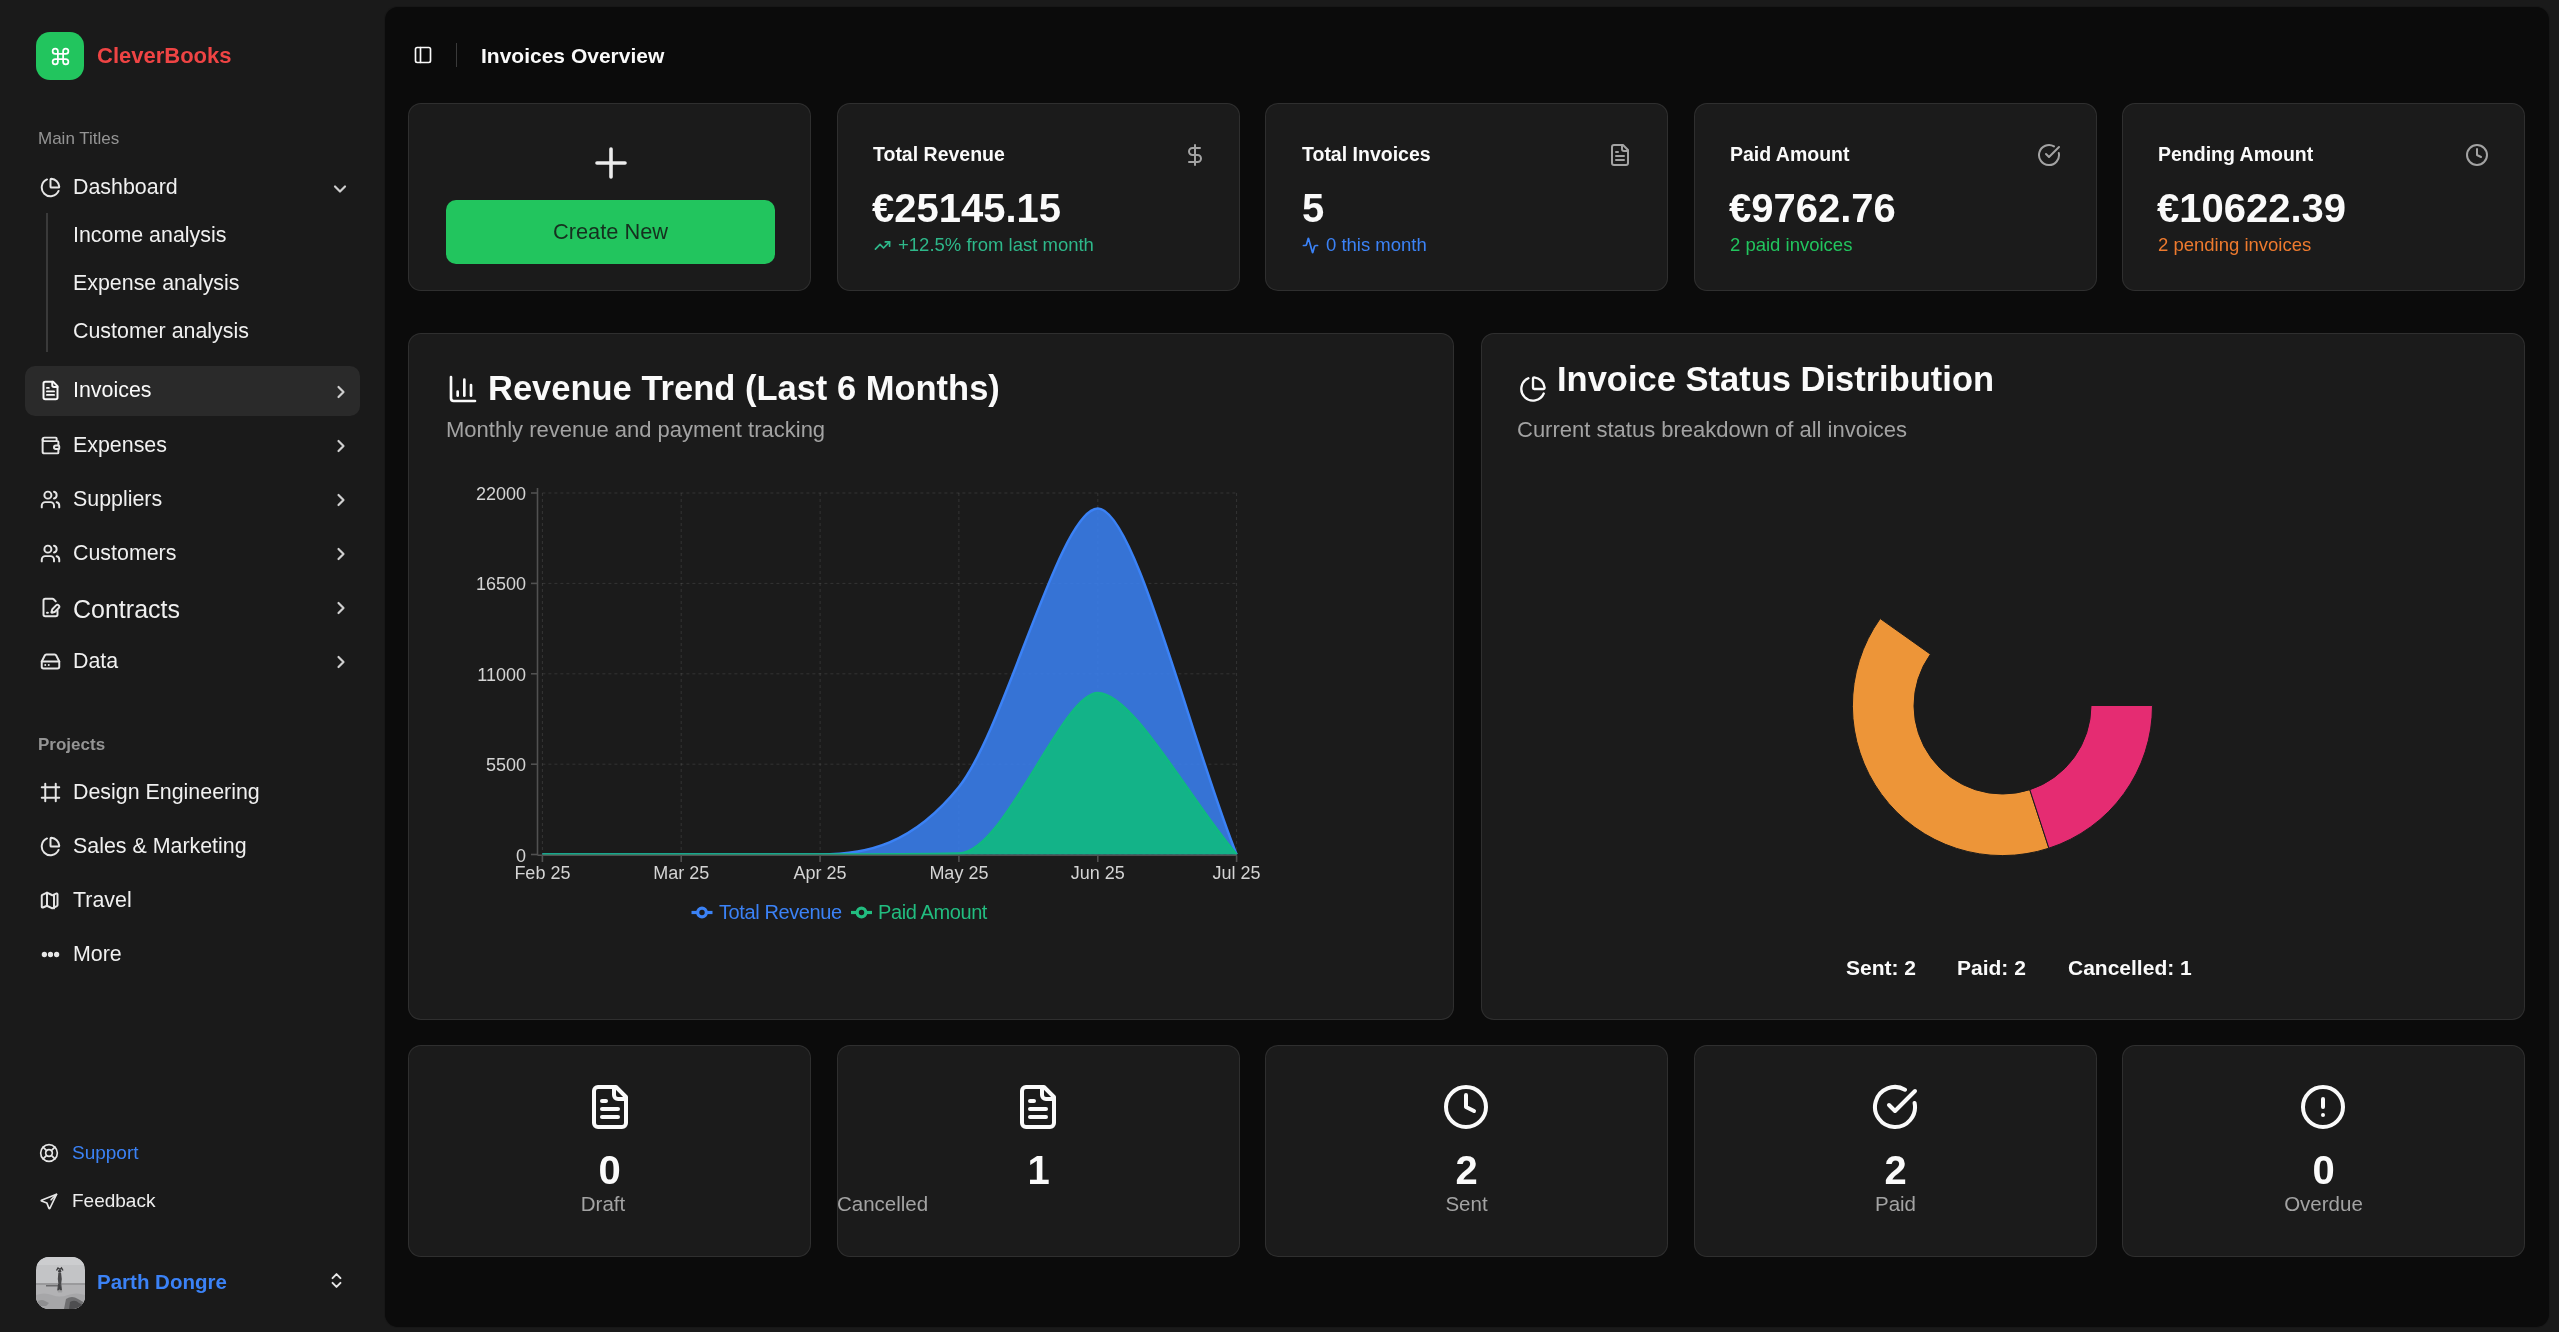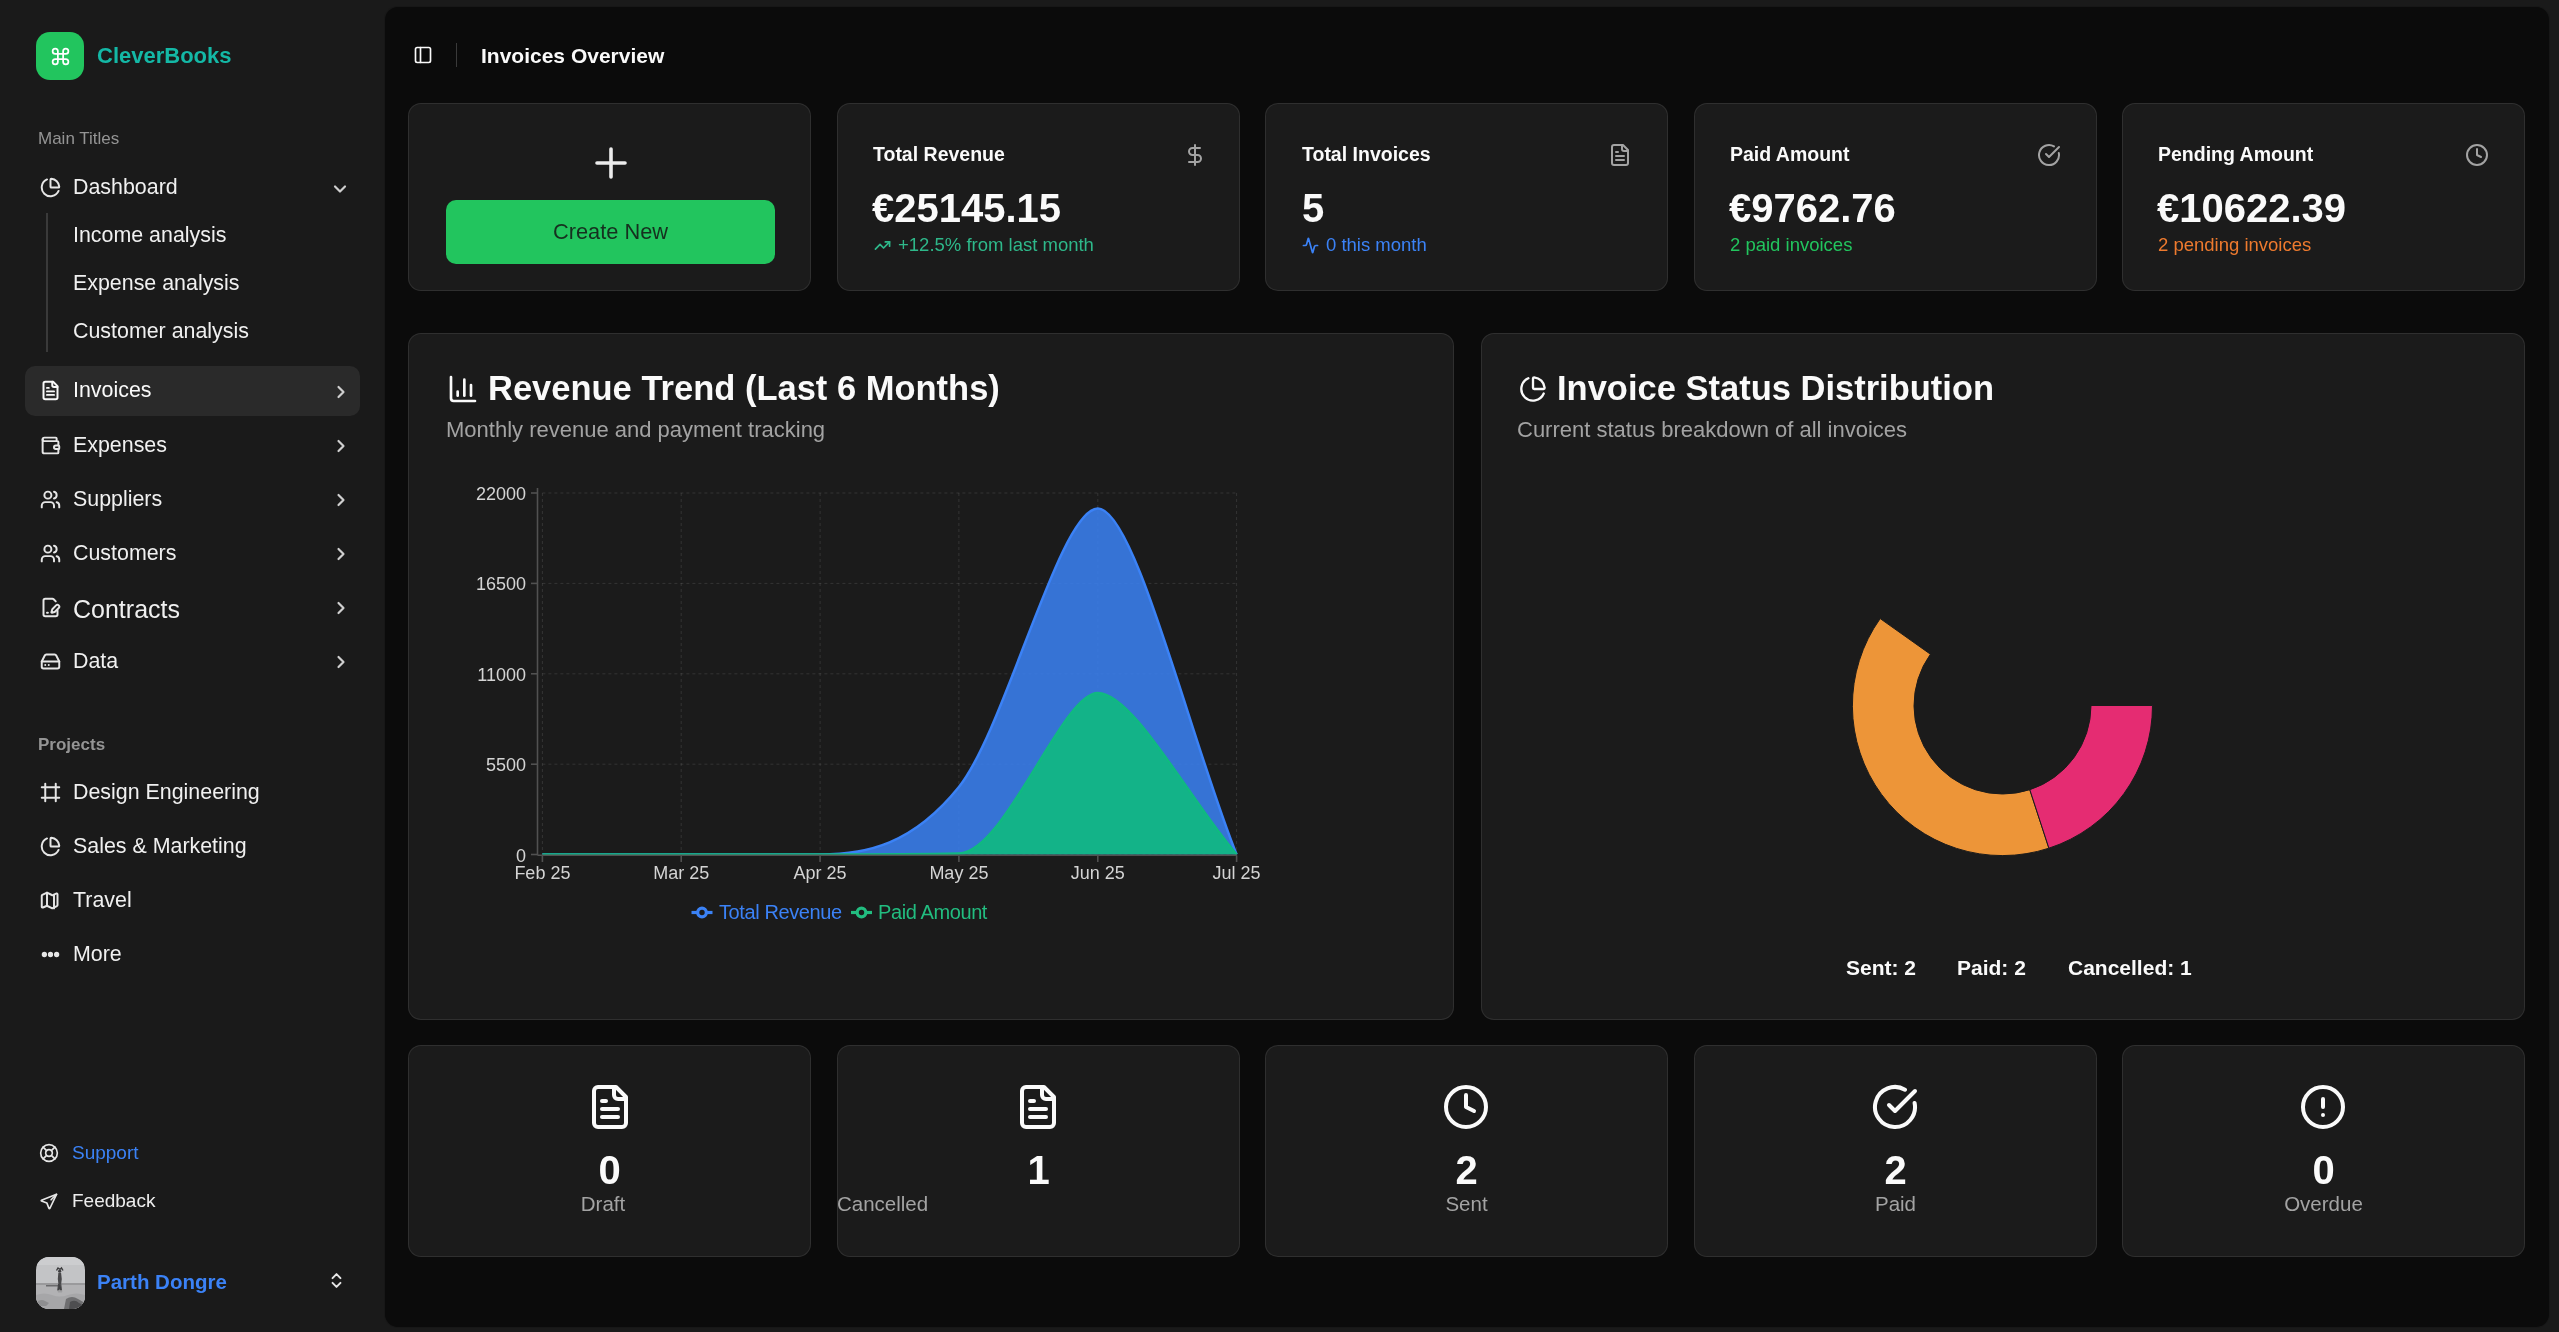--- a/index.html
+++ b/index.html
@@ -12,21 +12,21 @@
 </head>
 <body>
 
 <div id="sidebar" class="abs" style="left:0;top:0;width:384px;height:1332px;background:#1a1a1a;">
 
   <div class="abs" style="left:36px;top:32px;width:48px;height:48px;border-radius:14px;background:#22c55e;display:flex;align-items:center;justify-content:center;">
     <svg class="ic" width="21" height="21" viewBox="0 0 24 24" fill="none" stroke="#fff" stroke-width="2" stroke-linecap="round" stroke-linejoin="round">
         <path d="M15 6v12a3 3 0 1 0 3-3H6a3 3 0 1 0 3 3V6a3 3 0 1 0-3 3h12a3 3 0 1 0-3-3"></path>
       </svg>
   </div>
-  <div class="abs" style="left:97px;top:43px;font-size:22px;font-weight:700;color:#14b8a6;">CleverBooks</div>
+  <div class="abs" style="left:97px;top:43px;font-size:22px;font-weight:700;color:#ef4444;">CleverBooks</div>
 
   <div class="abs" style="left:38px;top:129px;font-size:17px;font-weight:400;color:#949494;">Main Titles</div>
 
   <div class="abs" style="left:40px;top:177px;">
       <svg class="ic" width="21" height="21" viewBox="0 0 24 24" fill="none" stroke="#e6e6e6" stroke-width="2.25" stroke-linecap="round" stroke-linejoin="round">
         <path d="M21 12c.6 0 1-.4 1-1A10 10 0 0 0 13 2c-.6 0-1 .4-1 1v8c0 .6.4 1 1 1z"></path>
         <path d="M21.2 15.9A10 10 0 1 1 8 2.8"></path>
       </svg>
     </div>
   <div class="abs" style="left:73px;top:175px;font-size:21.4px;color:#f0f0f0;">Dashboard</div>
@@ -369,21 +369,21 @@
   </g>
 </svg>
 
 <div class="card" style="left:1481px;top:333px;width:1044px;height:687px;"></div>
 <div class="abs" style="left:1519px;top:375px;">
     <svg class="ic" width="28" height="28" viewBox="0 0 24 24" fill="none" stroke="#fafafa" stroke-width="2" stroke-linecap="round" stroke-linejoin="round">
       <path d="M21 12c.6 0 1-.4 1-1A10 10 0 0 0 13 2c-.6 0-1 .4-1 1v8c0 .6.4 1 1 1z"></path>
       <path d="M21.2 15.9A10 10 0 1 1 8 2.8"></path>
     </svg>
   </div>
-<div class="abs" style="left:1557px;top:369px;font-size:34.5px;font-weight:700;letter-spacing:0;color:#fafafa;">Invoice Status Distribution</div>
+<div class="abs" style="left:1557px;top:360px;font-size:34.5px;font-weight:700;letter-spacing:0;color:#fafafa;">Invoice Status Distribution</div>
 <div class="abs" style="left:1517px;top:417px;font-size:22px;color:#a3a3a3;">Current status breakdown of all invoices</div>
 
 <svg class="abs" style="left:1481px;top:333px;" width="1044" height="687" viewBox="0 0 1044 687">
   <g transform="translate(-1481,-333)">
     <path d="M1880.2,618.6A150,150 0 0 0 2048.9,848.2L2029.8,789.7A88.5,88.5 0 0 1 1930.4,654.2Z" fill="#ed9538" stroke="#1b1b1b" stroke-width="1"></path>
     <path d="M2048.9,848.2A150,150 0 0 0 2152.5,705.5L2091.0,705.5A88.5,88.5 0 0 1 2029.8,789.7Z" fill="#e52c72" stroke="#1b1b1b" stroke-width="1"></path>
     <g font-family="Liberation Sans, sans-serif" font-size="21" font-weight="600" fill="#fafafa">
       <text x="1846" y="975">Sent: 2</text>
       <text x="1957" y="975">Paid: 2</text>
       <text x="2068" y="975">Cancelled: 1</text>

